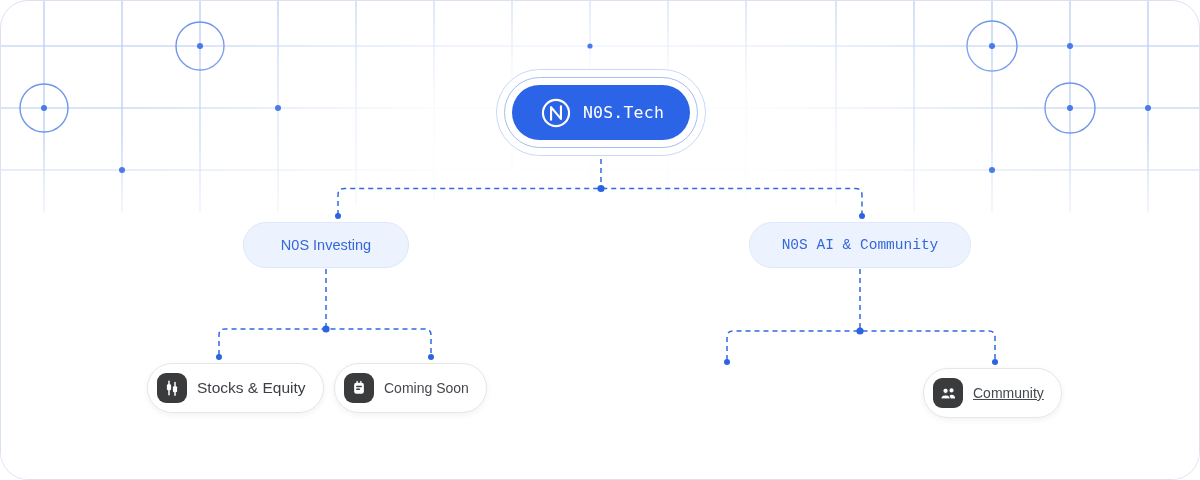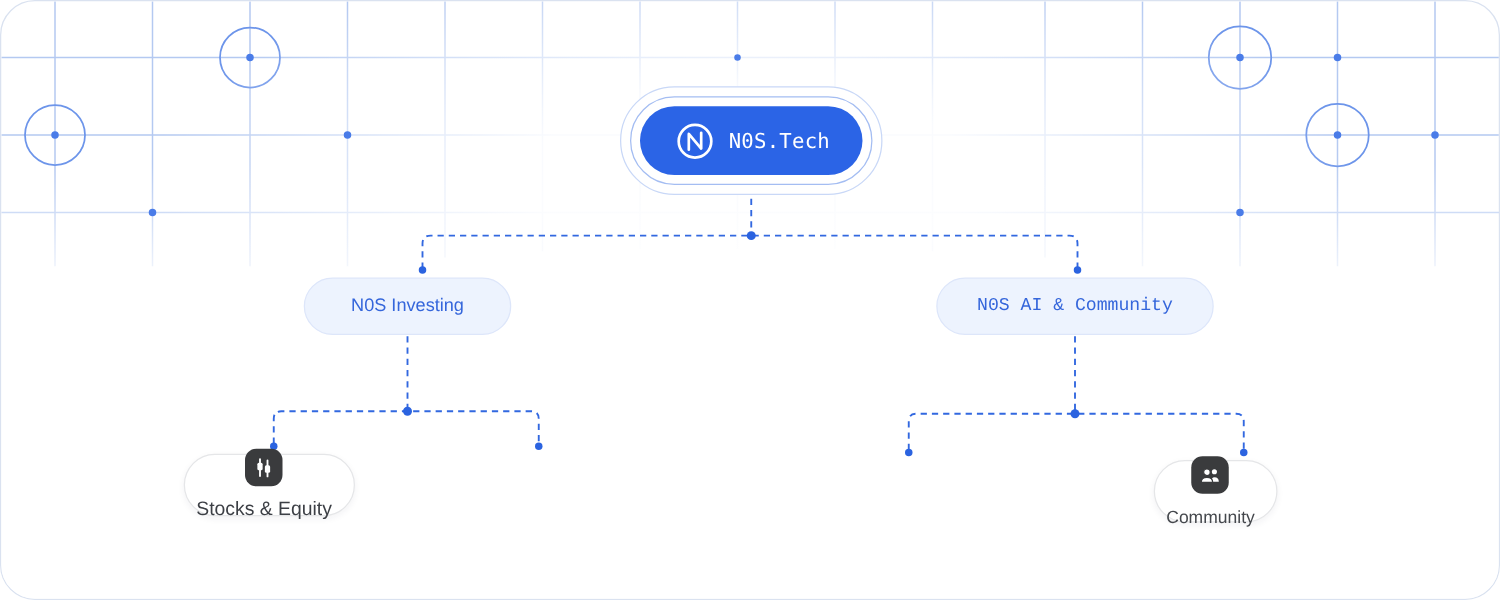--- a/index.html
+++ b/index.html
@@ -58,26 +58,26 @@
     padding:16px 28px;cursor:pointer;white-space:nowrap;
   }
   .branch-investing{left:242px;top:221px;min-width:166px;}
   .branch-ai{left:748px;top:221px;min-width:222px;font-family:Liberation Mono, monospace;}
 
   
   .leaf{
     height:50px;background:#fff;border:1px solid var(--leaf-border);
     border-radius:25px;display:flex;align-items:center;gap:10px;
     padding:0 17px 0 9px;box-shadow:0 2px 6px rgba(30,40,70,0.06);
-    cursor:pointer;white-space:nowrap;color:var(--leaf-text);font-size:14px;flex-direction:column;
+    cursor:pointer;white-space:nowrap;color:var(--leaf-text);font-size:14px;
   }
   .leaf-stocks{left:146px;top:362px;font-family:"Liberation Sans","DejaVu Sans",sans-serif;font-size:15.5px;color:#3c3f45;}
   .leaf-coming{left:333px;top:362px;}
   .leaf-alert{left:650px;top:367px;}
-  .leaf-community{left:922px;top:367px;}
+  .leaf-community{left:922px;top:367px;text-decoration:underline;}
   .chip{
     width:30px;height:30px;border-radius:9px;background:var(--chip-bg);
     display:flex;align-items:center;justify-content:center;flex:0 0 auto;
   }
   .chip svg{display:block;}
 </style>
 </head>
 <body>
 
 <div class="card">
@@ -154,20 +154,31 @@
     <span class="chip">
       <svg width="18" height="18" viewBox="0 0 24 24" aria-hidden="true">
         <path d="M8 3v18M16 4.5v17" stroke="#fff" stroke-width="2" stroke-linecap="round"></path>
         <rect x="5.2" y="7" width="5.6" height="8" rx="1.6" fill="#fff"></rect>
         <rect x="13.2" y="9.5" width="5.6" height="8" rx="1.6" fill="#fff"></rect>
       </svg>
     </span>
     <span>Stocks &amp; Equity</span>
   </button>
 
+  <button class="node leaf leaf-coming">
+    <span class="chip">
+      <svg width="18" height="18" viewBox="0 0 24 24" aria-hidden="true">
+        <rect x="5.5" y="5" width="13" height="14.5" rx="3" fill="#fff"></rect>
+        <path d="M9 10h6" stroke="var(--chip-bg)" stroke-width="1.8" stroke-linecap="round"></path>
+        <path d="M9 13.7h3.6" stroke="var(--chip-bg)" stroke-width="1.8" stroke-linecap="round"></path>
+        <path d="M9.5 3.2v2.6M14.5 3.2v2.6" stroke="#fff" stroke-width="1.8" stroke-linecap="round"></path>
+      </svg>
+    </span>
+    <span>Coming Soon</span>
+  </button>
 
 
   <button class="node leaf leaf-community">
     <span class="chip">
       <svg width="18" height="18" viewBox="0 0 22 22" aria-hidden="true">
         <circle cx="15.3" cy="7.8" r="2.5" fill="#fff"></circle>
         <path d="M12.2 17.6Q12.2 13.2 15.4 13.2Q19.6 13.2 19.6 17.6Z" fill="#fff"></path>
         <circle cx="8" cy="8.3" r="3.2" fill="#fff" stroke="var(--chip-bg)" stroke-width="1.2"></circle>
         <path d="M2.4 18.2Q2.4 13.4 8 13.4Q13.6 13.4 13.6 18.2Z" fill="#fff" stroke="var(--chip-bg)" stroke-width="1.2"></path>
       </svg>

